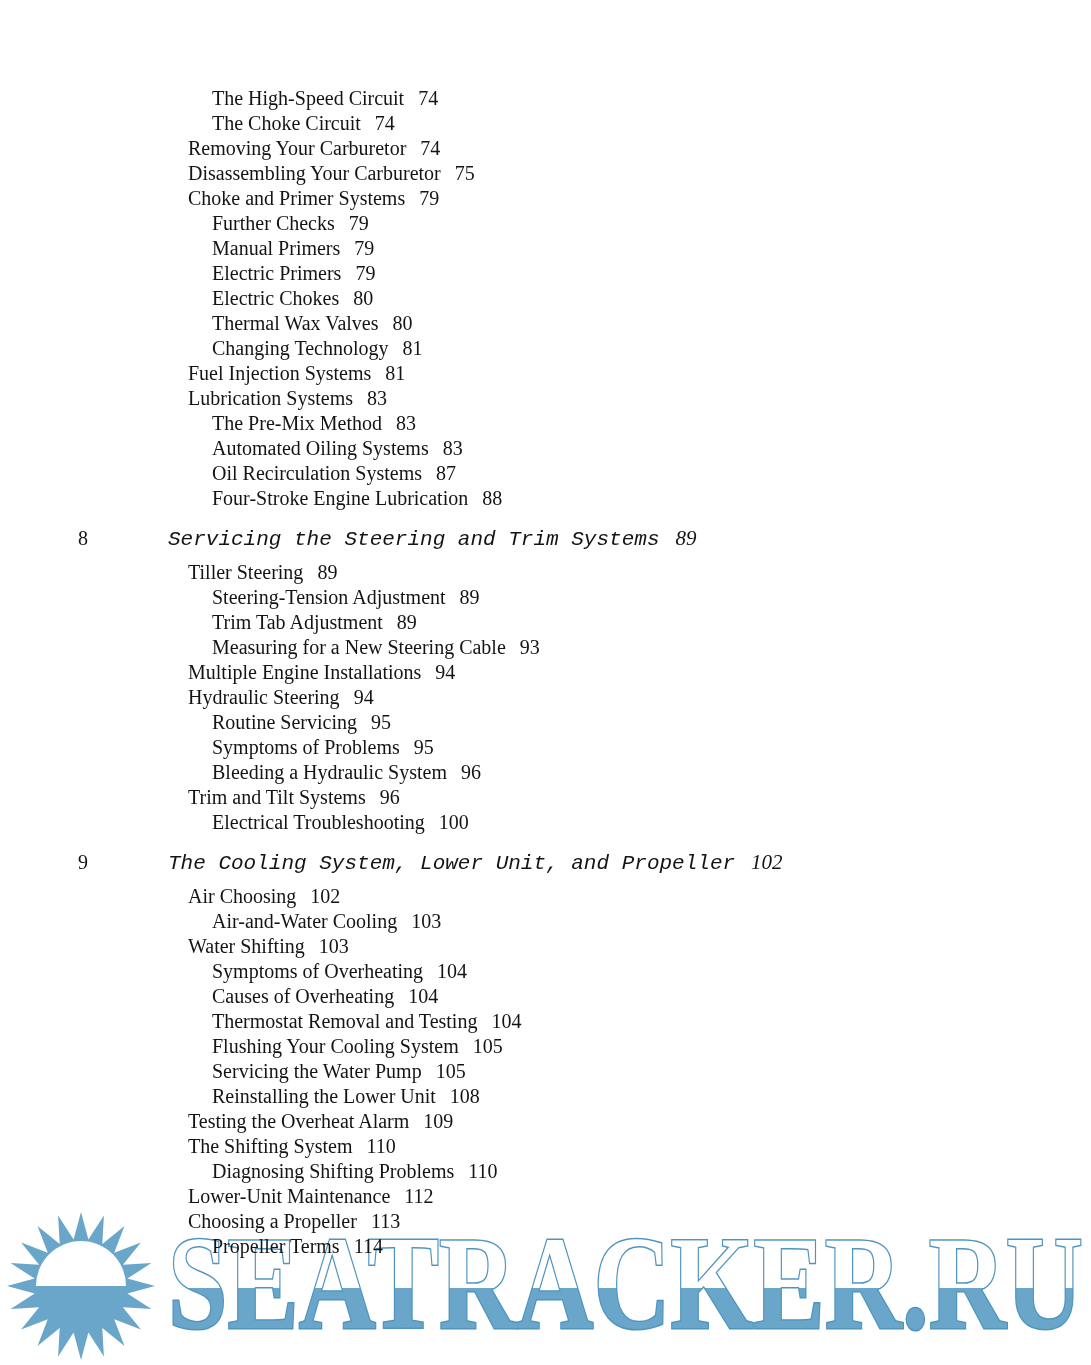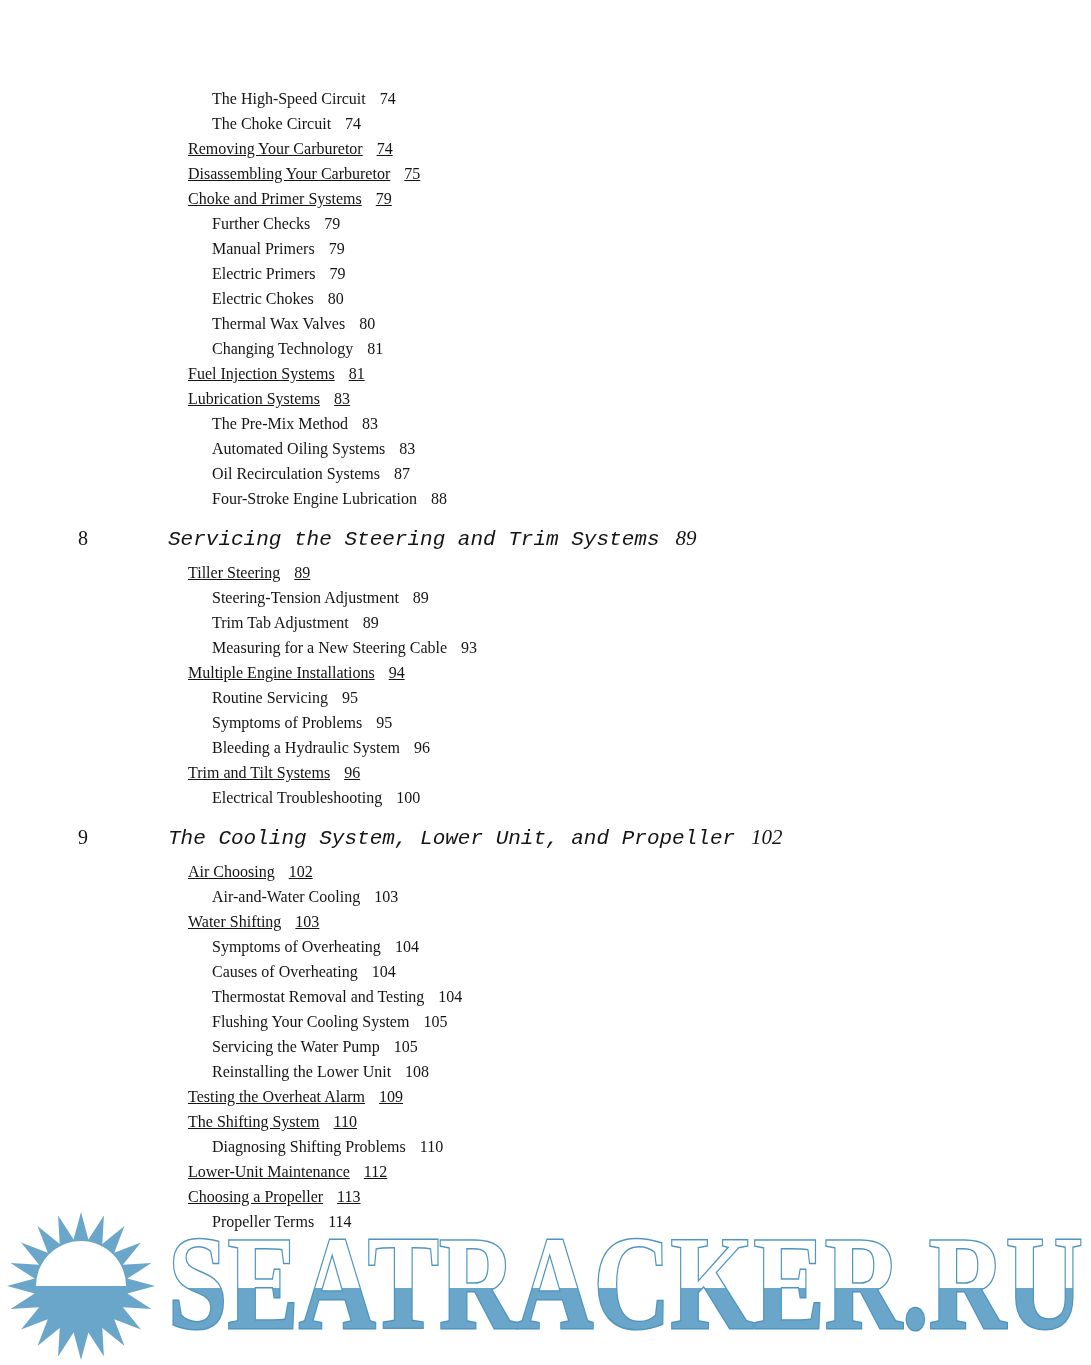--- a/index.html
+++ b/index.html
@@ -12,25 +12,25 @@
     color:#141414;
   }
   .watermark-layer{
     position:absolute;left:0;top:0;z-index:1;
   }
   .toc{
     position:relative;z-index:2;
     padding-top:86px;
   }
   .entry{
-    font-size:16px;
+    font-size:20px;
     line-height:25px;
     white-space:nowrap;
   }
-  .entry.level1{padding-left:188px;text-decoration:underline;}
+  .entry.level1{padding-left:188px;}
   .entry.level2{padding-left:212px;}
   .entry-page{margin-left:14px;}
   .chapter-row{
     position:relative;
     font-style:italic;
     font-size:21px;
     line-height:26px;
     margin:14px 0 7px 0;
     white-space:nowrap;
   }
@@ -89,20 +89,21 @@
       <div class="entry level2"><span class="entry-label">Oil Recirculation Systems</span><span class="entry-page">87</span></div>
       <div class="entry level2"><span class="entry-label">Four-Stroke Engine Lubrication</span><span class="entry-page">88</span></div>
     </section>
     <section class="toc-section">
       <div class="chapter-row"><span class="chapter-num">8</span><span class="chapter-title">Servicing the Steering and Trim Systems</span><span class="chapter-page">89</span></div>
       <div class="entry level1"><span class="entry-label">Tiller Steering</span><span class="entry-page">89</span></div>
       <div class="entry level2"><span class="entry-label">Steering-Tension Adjustment</span><span class="entry-page">89</span></div>
       <div class="entry level2"><span class="entry-label">Trim Tab Adjustment</span><span class="entry-page">89</span></div>
       <div class="entry level2"><span class="entry-label">Measuring for a New Steering Cable</span><span class="entry-page">93</span></div>
       <div class="entry level1"><span class="entry-label">Multiple Engine Installations</span><span class="entry-page">94</span></div>
+      <div class="entry level1"><span class="entry-label">Hydraulic Steering</span><span class="entry-page">94</span></div>
       <div class="entry level2"><span class="entry-label">Routine Servicing</span><span class="entry-page">95</span></div>
       <div class="entry level2"><span class="entry-label">Symptoms of Problems</span><span class="entry-page">95</span></div>
       <div class="entry level2"><span class="entry-label">Bleeding a Hydraulic System</span><span class="entry-page">96</span></div>
       <div class="entry level1"><span class="entry-label">Trim and Tilt Systems</span><span class="entry-page">96</span></div>
       <div class="entry level2"><span class="entry-label">Electrical Troubleshooting</span><span class="entry-page">100</span></div>
     </section>
     <section class="toc-section">
       <div class="chapter-row"><span class="chapter-num">9</span><span class="chapter-title">The Cooling System, Lower Unit, and Propeller</span><span class="chapter-page">102</span></div>
       <div class="entry level1"><span class="entry-label">Air Choosing</span><span class="entry-page">102</span></div>
       <div class="entry level2"><span class="entry-label">Air-and-Water Cooling</span><span class="entry-page">103</span></div>

